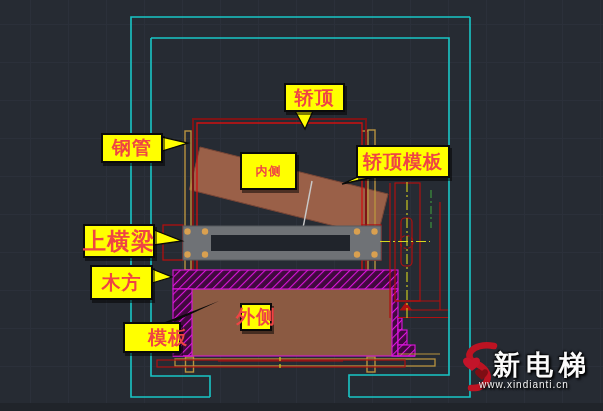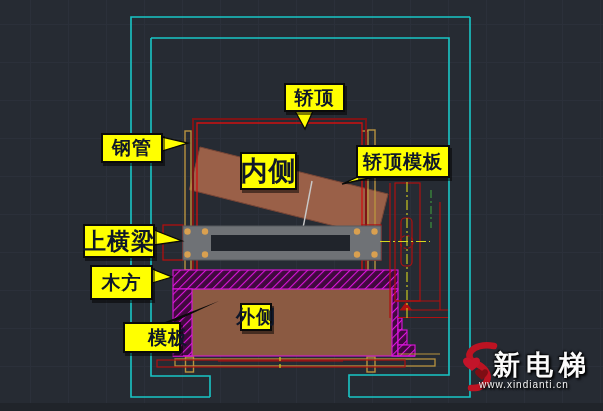--- a/index.html
+++ b/index.html
@@ -12,21 +12,21 @@
     background-size:38px 38px;
     background-position:-8px -14px;
     font-family:"Liberation Sans", sans-serif;
   }
   #cad-svg{position:absolute;left:0;top:0;}
   .callout{
     position:absolute;
     background:#ffff00;
     border:2px solid #0a0a0a;
     box-shadow:2px 3px 0 rgba(0,0,0,.5);
-    color:#0f172a;
+    color:#ef4444;
     font-weight:bold;
     display:flex;align-items:center;justify-content:center;
     box-sizing:border-box;
     letter-spacing:1px;
     white-space:nowrap;
   }
   .wm-brand{
     position:absolute;left:493px;top:347px;
     font-size:27px;font-weight:bold;color:#fbfbfb;letter-spacing:6px;
     text-shadow:1px 1px 2px #000,-1px -1px 2px #000,2px 2px 3px rgba(0,0,0,.8);
@@ -144,21 +144,21 @@
       <path d="M36,4 C14,0 3,15 19,22 C35,29 33,47 13,46" stroke="#bd1322" stroke-width="6.5" fill="none" stroke-linecap="round"></path>
       <path d="M14,18 C11,14 5,15 5,19 C5,23 10,26 14,29 C18,26 22,23 22,19 C22,15 17,14 14,18 Z" fill="#c3142a"></path>
       <path d="M24,29 C22,26 17,27 17,30 C17,33 21,35 24,38 C27,35 30,33 30,30 C30,27 26,26 24,29 Z" fill="#7e0e14"></path>
     </g>
   </svg>
 
   <div class="callout" style="left:284px;top:83px;width:61px;height:29px;font-size:19px;">轿顶</div>
 
   <div class="callout" style="left:101px;top:133px;width:62px;height:30px;font-size:19px;">钢管</div>
 
-  <div class="callout" style="left:240px;top:152px;width:57px;height:38px;font-size:27px;">内侧</div>
+  <div class="callout" style="left:240px;top:152px;width:57px;height:38px;font-size:12px;">内侧</div>
 
   <div class="callout" style="left:356px;top:145px;width:94px;height:33px;font-size:19px;">轿顶模板</div>
 
   <div class="callout" style="left:83px;top:224px;width:72px;height:34px;font-size:23px;">上横梁</div>
 
   <div class="callout" style="left:90px;top:265px;width:63px;height:35px;font-size:19px;">木方</div>
 
   <div class="callout" style="left:240px;top:303px;width:32px;height:28px;font-size:19px;">外侧</div>
 
   <div class="callout" style="left:123px;top:322px;width:58px;height:31px;font-size:19px;padding-left:32px;">模板</div>

